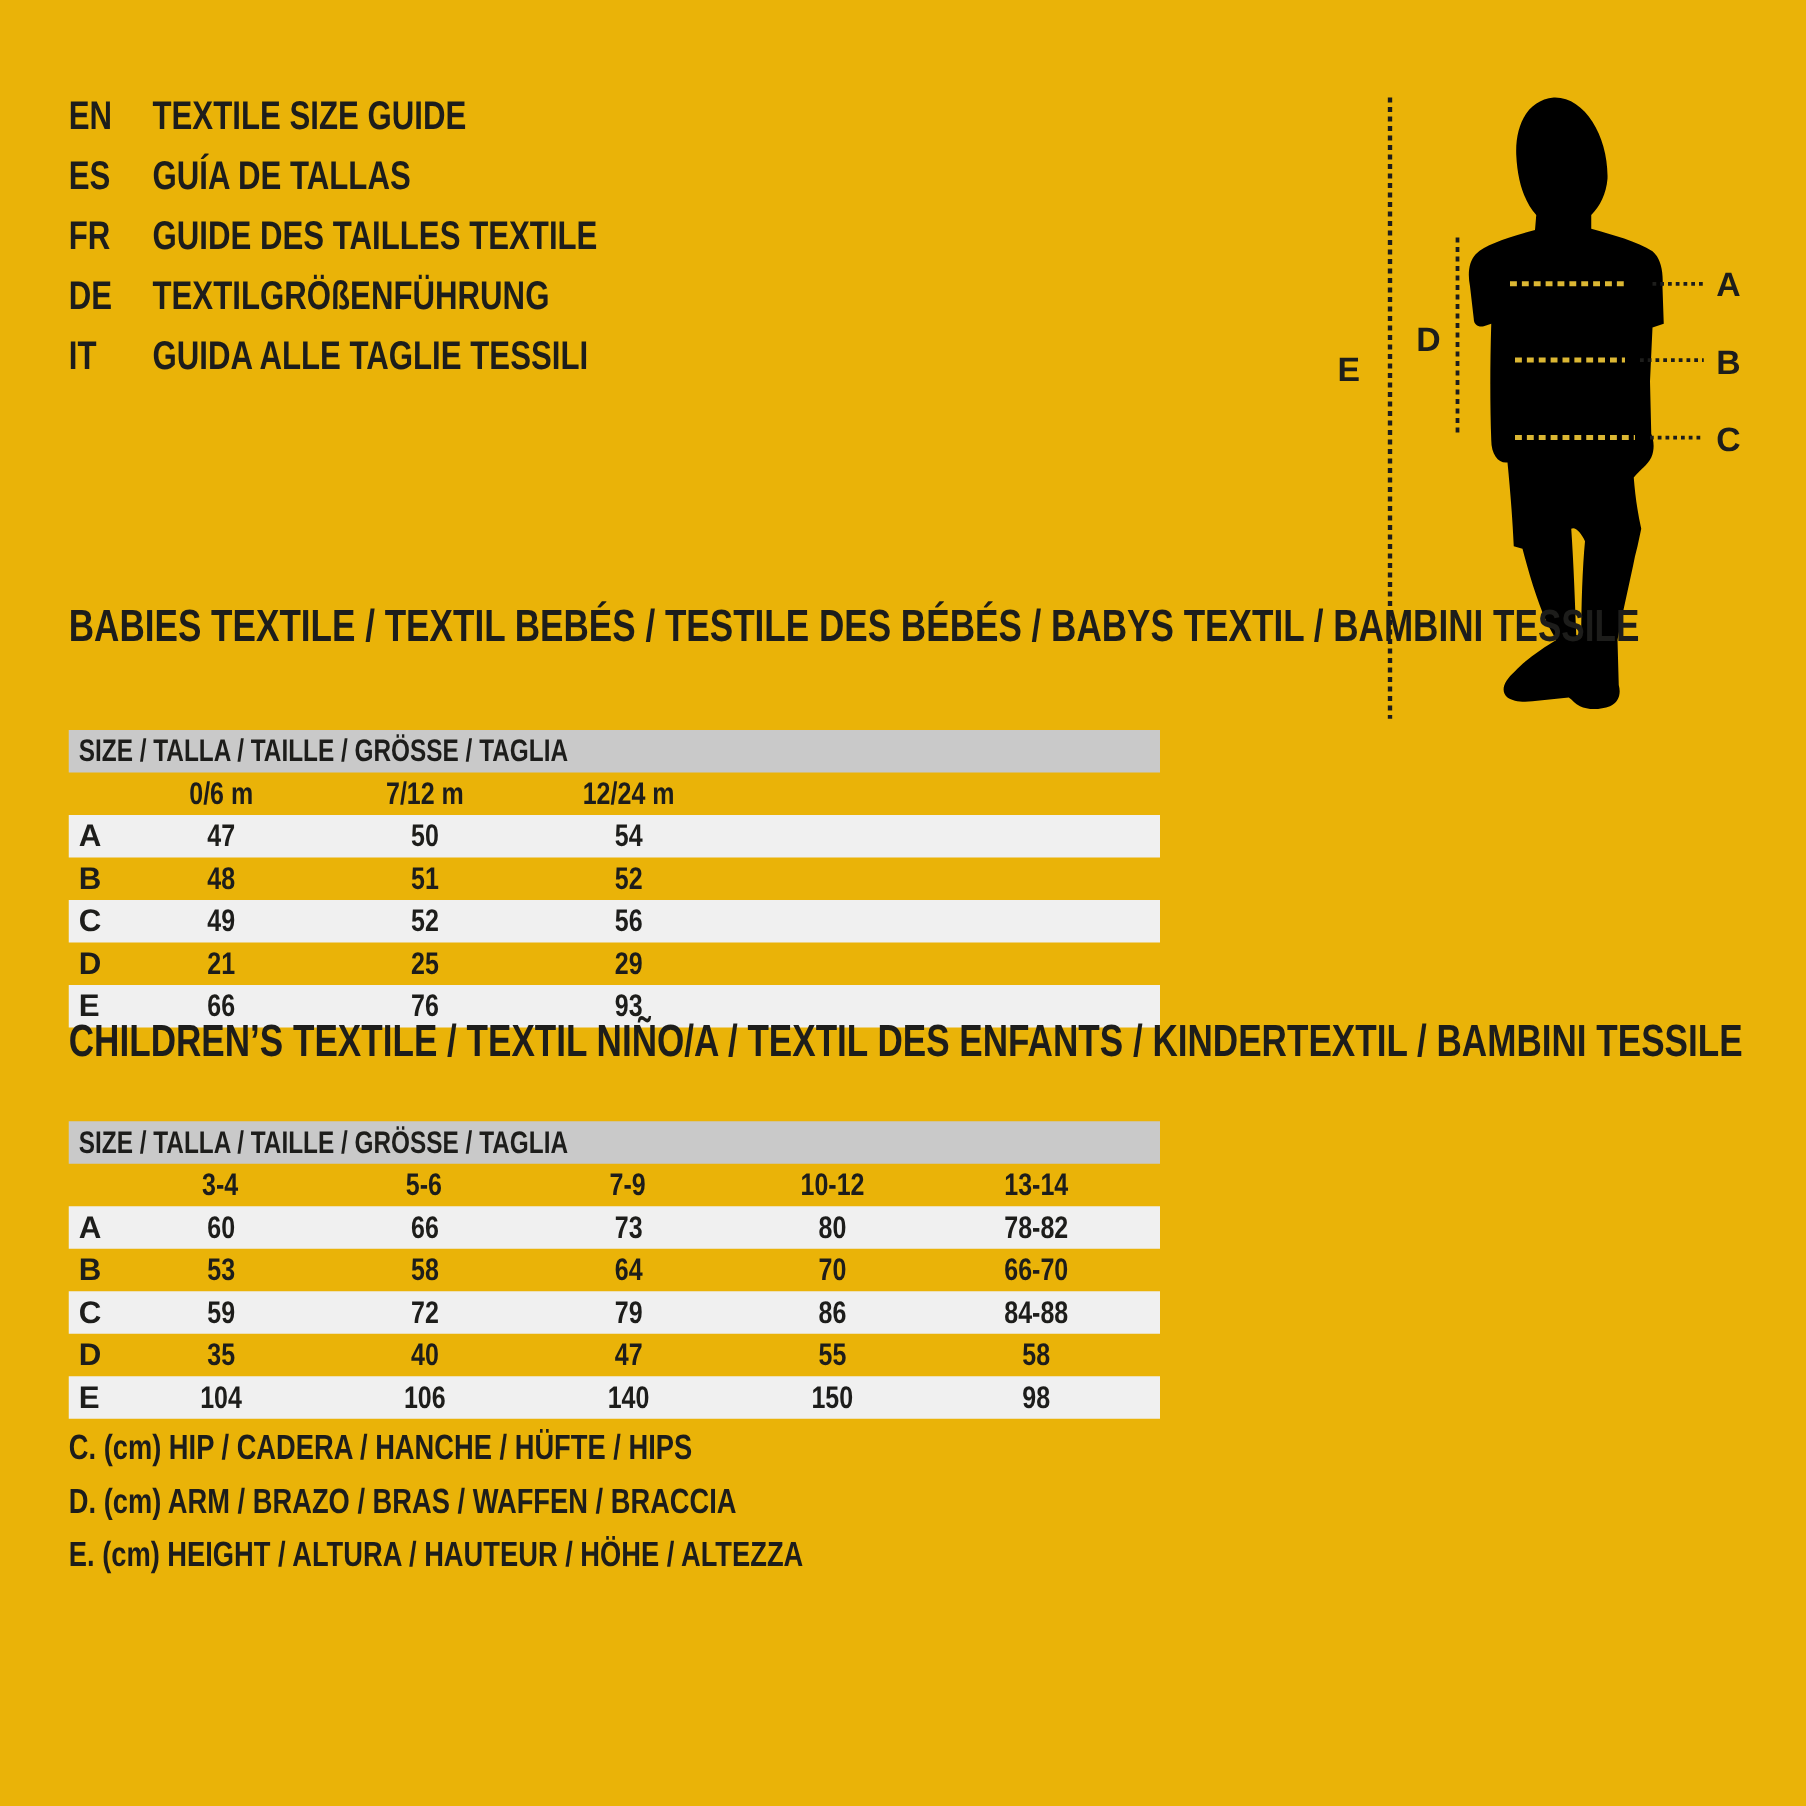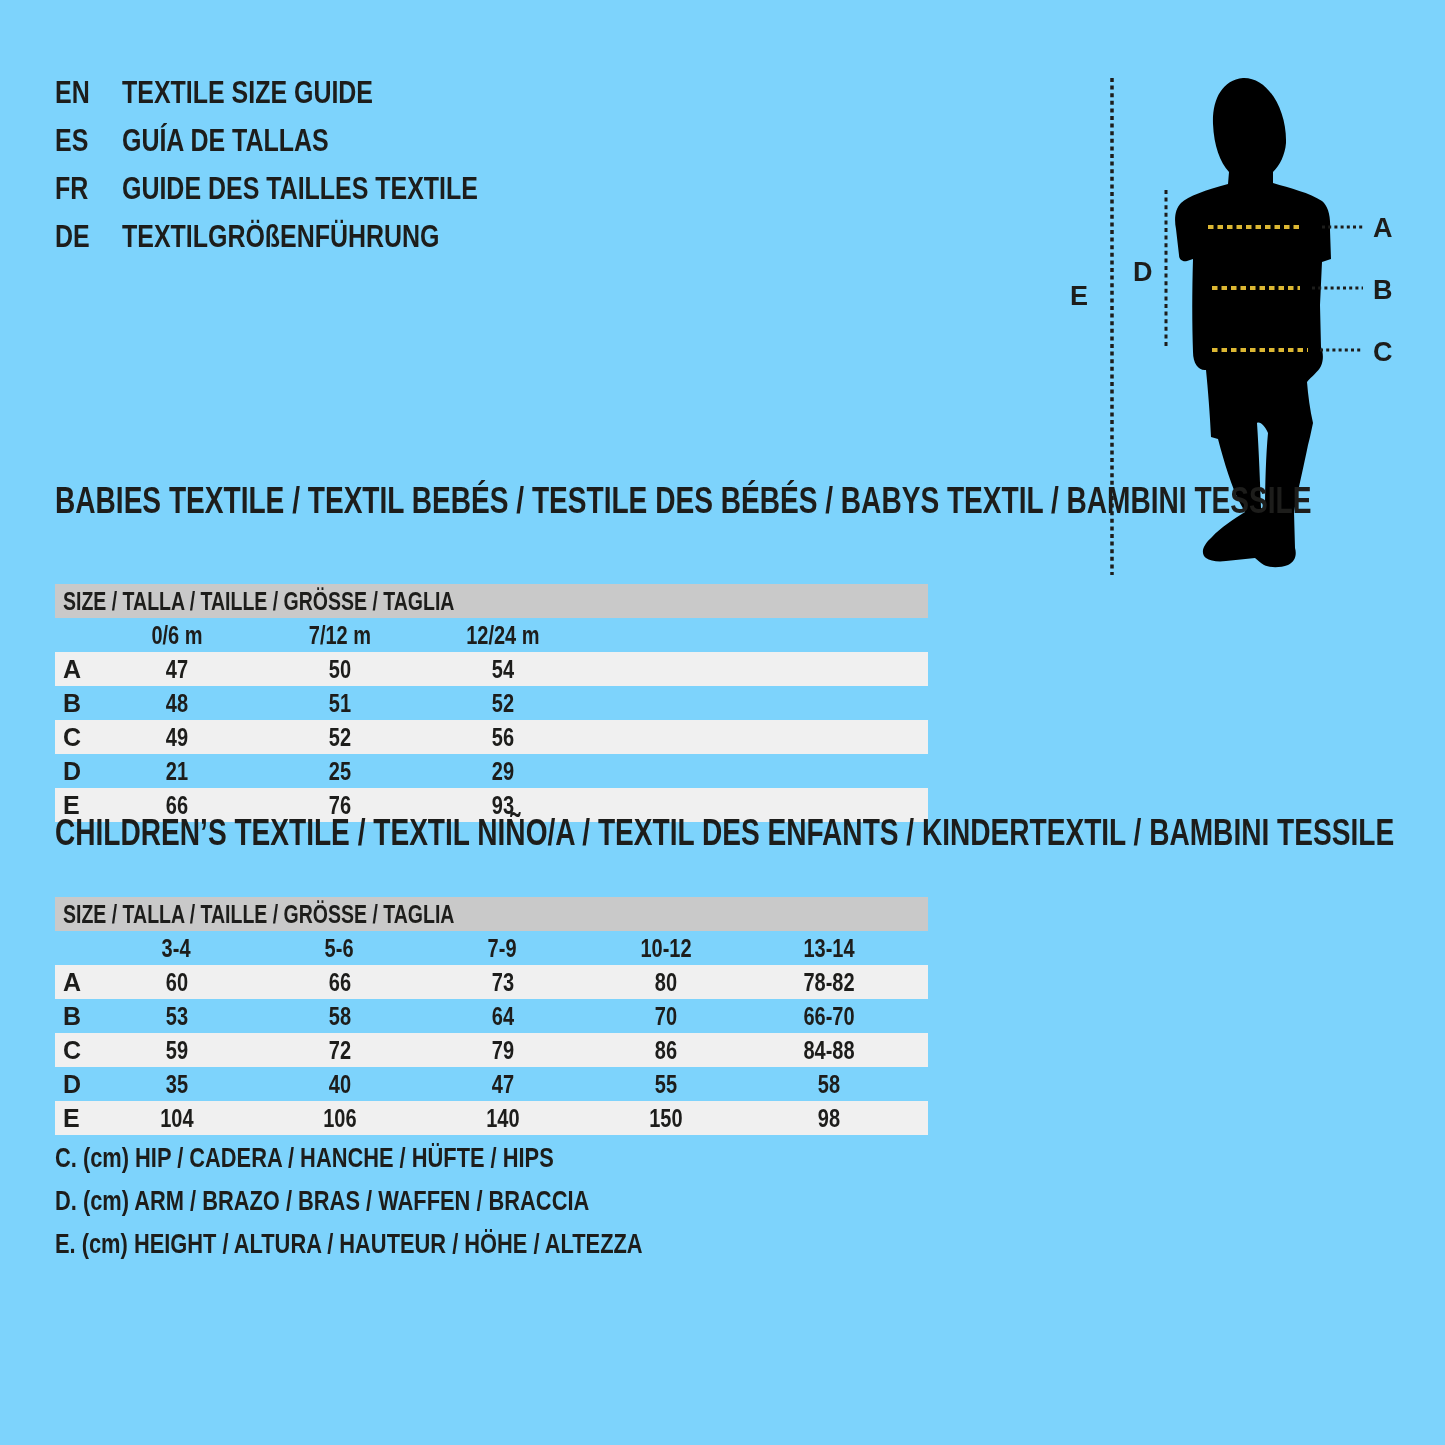--- a/index.html
+++ b/index.html
@@ -1,17 +1,17 @@
 <!DOCTYPE html>
 <html><head>
 <meta charset="utf-8">
 <style>
   html,body { margin:0; padding:0; background:#ffffff; }
   .page {
-    position:relative; width:1445px; height:1445px; background:#7dd3fc;
+    position:relative; width:1445px; height:1445px; background:#eab308;
     font-family:"Liberation Sans", sans-serif; font-weight:bold; color:#1d1d1b;
     overflow:hidden;
   }
   
   .cnd  { display:inline-block; transform:scaleX(0.78); transform-origin:0 50%; white-space:nowrap; }
   .cndc { display:inline-block; transform:scaleX(0.80); transform-origin:50% 50%; white-space:nowrap; }
 
   
   .langs { position:absolute; left:55px; top:68px; font-size:32px; line-height:48px; }
   .lang-row { display:flex; }
@@ -53,20 +53,24 @@
       <span class="lang-code"><span class="cnd">ES</span></span>
       <span class="cnd">GUÍA DE TALLAS</span>
     </div>
     <div class="lang-row">
       <span class="lang-code"><span class="cnd">FR</span></span>
       <span class="cnd">GUIDE DES TAILLES TEXTILE</span>
     </div>
     <div class="lang-row">
       <span class="lang-code"><span class="cnd">DE</span></span>
       <span class="cnd">TEXTILGRÖßENFÜHRUNG</span>
+    </div>
+    <div class="lang-row">
+      <span class="lang-code"><span class="cnd">IT</span></span>
+      <span class="cnd">GUIDA ALLE TAGLIE TESSILI</span>
     </div>
   </div>
 
   <svg class="figure" viewBox="0 0 400 545" aria-hidden="true">
     <line x1="72" y1="18" x2="72" y2="515" stroke="#1d1d1b" stroke-width="3.5" stroke-dasharray="4 3.6"></line>
     <line x1="126" y1="130" x2="126" y2="287" stroke="#1d1d1b" stroke-width="3" stroke-dasharray="4 3.6"></line>
 
     <path fill="#000000" fill-rule="evenodd" d="
       M203,18
       C182,20 172,40 173,64

